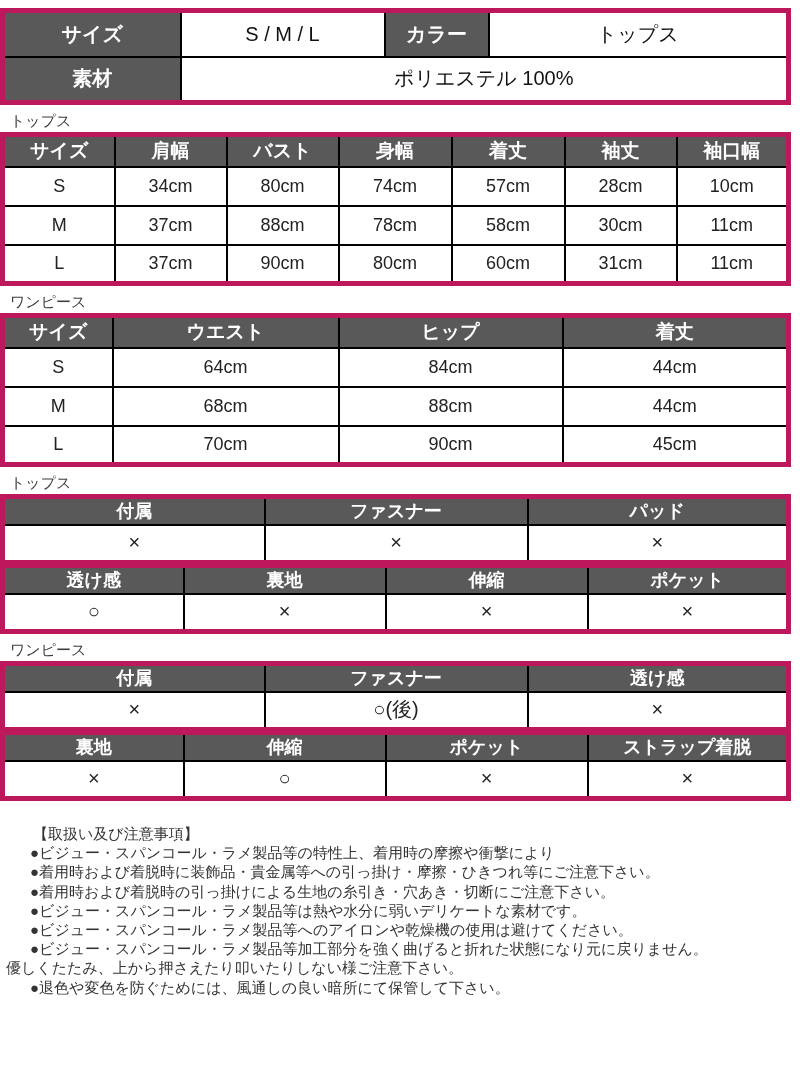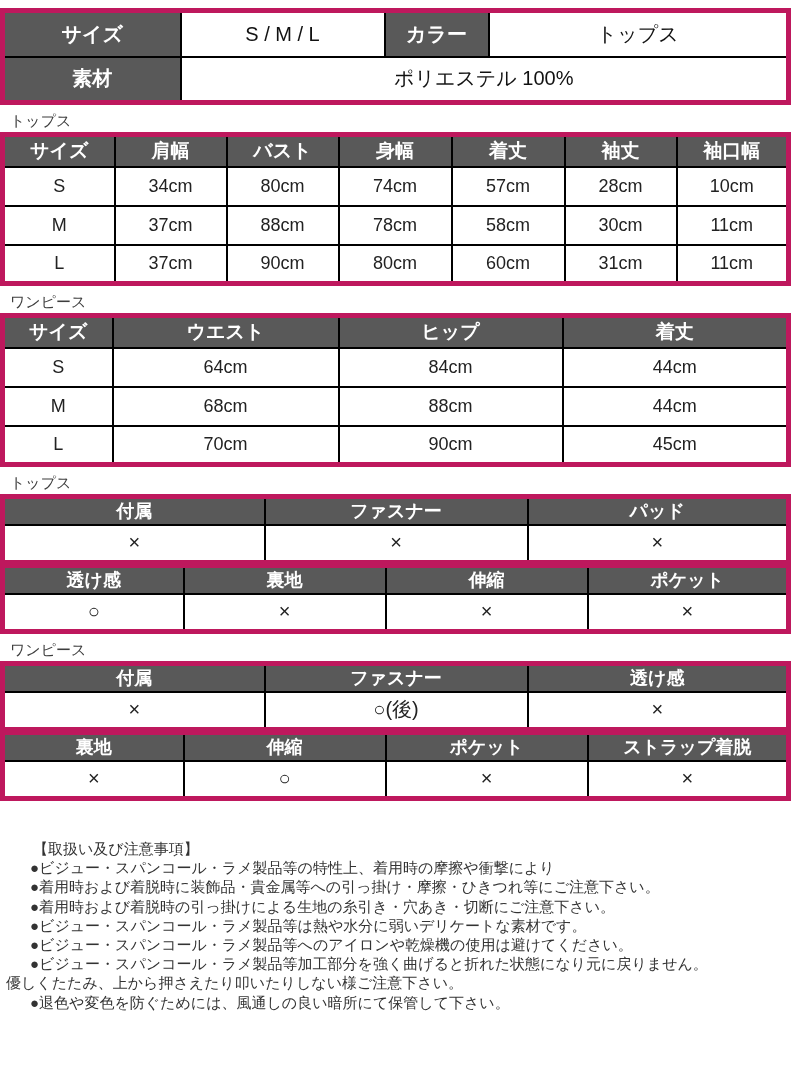--- a/index.html
+++ b/index.html
@@ -51,21 +51,21 @@
     font-size: 15px;
     color: #3d3d3d;
     margin: 7px 0 2px 10px;
     height: 18px;
     line-height: 18px;
   }
   .gap-a { margin-top: 8px; }
 
   
   .notes {
-    margin-top: 38px;
+    margin-top: 23px;
     font-size: 15px;
     line-height: 19.2px;
     color: #333333;
   }
   .notes .line-title { padding-left: 33px; }
   .notes .line-bullet { padding-left: 30px; }
   .notes .line-cont { padding-left: 6px; }
 </style>
 </head>
 <body>

